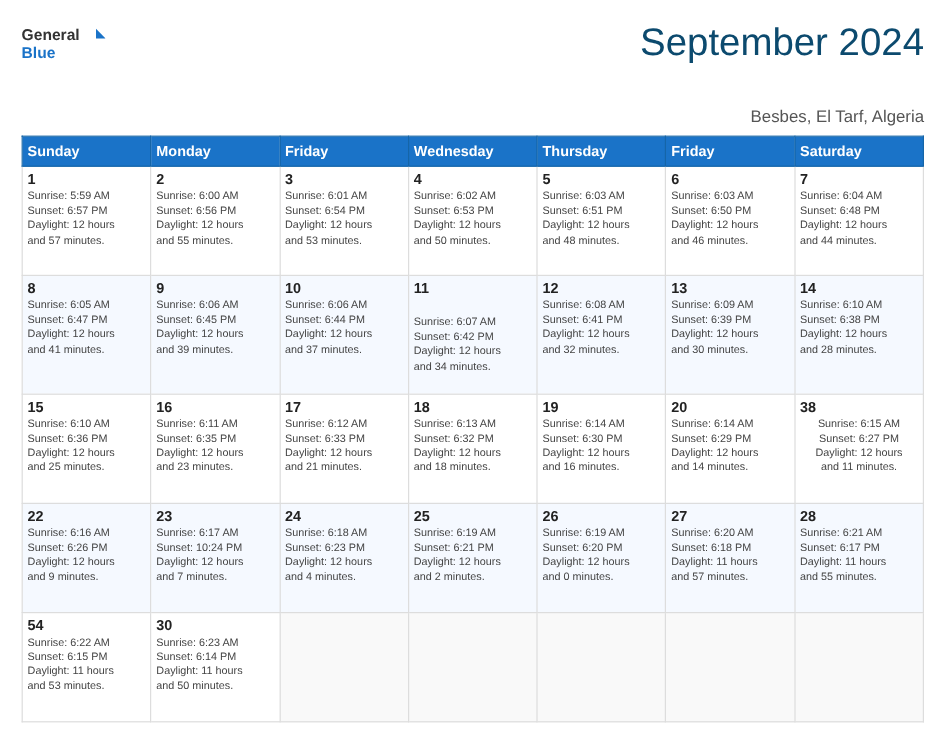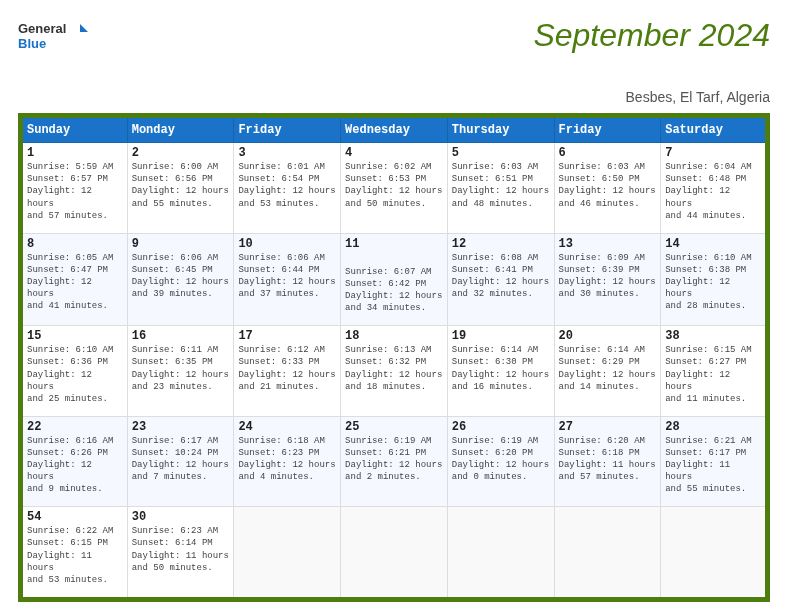--- a/index.html
+++ b/index.html
@@ -27,36 +27,34 @@
       display: flex;
       align-items: center;
       gap: 4px;
     }
     .title-block {
       text-align: right;
     }
     .month-title {
       font-size: 32px;
       font-weight: normal;
-      color: #4d7c0f;
+      color: #0c4a6e;
       line-height: 1.1;
-      font-style: italic;
     }
     .subtitle {
       font-size: 14px;
       color: #555;
       margin-top: 36px;
     }
     .calendar {
       flex: 1;
-      border: 5px solid #4d7c0f;
+      border: 1px solid #4d7c0f;
       border-collapse: collapse;
       width: 100%;
       table-layout: fixed;
-      font-family: Liberation Mono, monospace;
     }
     .calendar th {
       background: #1a73c8;
       color: #fff;
       font-size: 12px;
       font-weight: bold;
       padding: 5px 4px;
       text-align: left;
       border: 1px solid #1565a8;
     }
@@ -259,21 +257,21 @@
           </td>
           <td>
             <span class="day-num">20</span>
             <div class="day-info" style="white-space: pre-line;">Sunrise: 6:14 AM
 Sunset: 6:29 PM
 Daylight: 12 hours
 and 14 minutes.</div>
           </td>
           <td>
             <span class="day-num">38</span>
-            <div class="day-info" style="white-space: pre-line;">Sunrise: 6:15 AM
+            <div class="day-info" style="white-space: pre-line; text-align: center;">Sunrise: 6:15 AM
 Sunset: 6:27 PM
 Daylight: 12 hours
 and 11 minutes.</div>
           </td>
         </tr>
         <tr>
           <td>
             <span class="day-num">22</span>
             <div class="day-info" style="white-space: pre-line;">Sunrise: 6:16 AM
 Sunset: 6:26 PM

